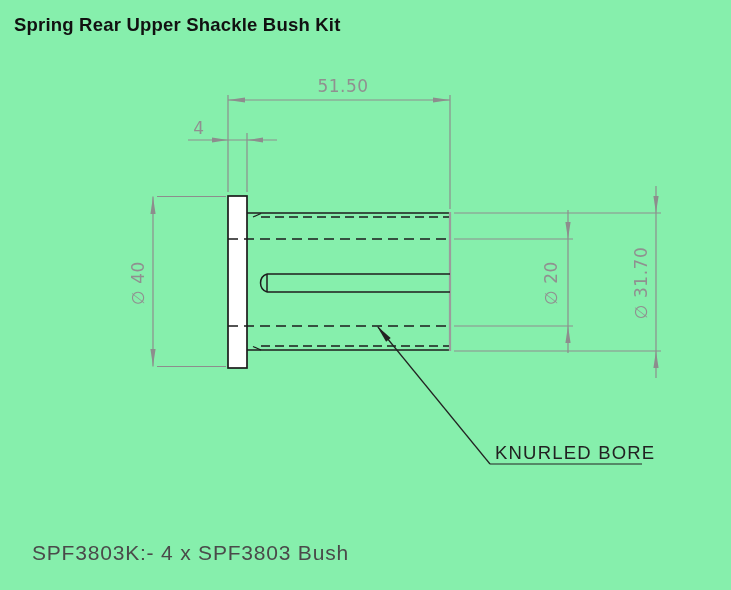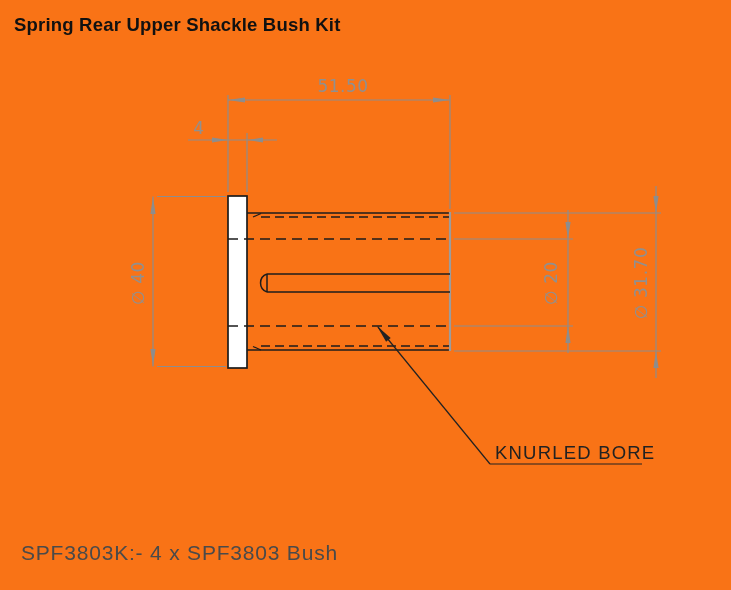--- a/index.html
+++ b/index.html
@@ -1,30 +1,30 @@
 <!DOCTYPE html>
 <html><head>
 <meta charset="utf-8">
 <style>
   html,body{margin:0;padding:0;background:#fff;}
   #page{
     position:relative;
     width:731px;height:590px;
-    background:#f97316;
+    background:#86efac;
     font-family:"Liberation Sans", sans-serif;
     overflow:hidden;
   }
   .title{
     position:absolute;left:14px;top:14px;
     font-size:18.5px;font-weight:bold;color:#111;
     letter-spacing:0.2px;
     font-family:"Liberation Sans", sans-serif;
   }
   .footer-note{
-    position:absolute;left:21px;top:541px;
+    position:absolute;left:32px;top:541px;
     font-size:21px;color:#4a4a4a;
     letter-spacing:0.8px;
     font-family:"Liberation Sans", sans-serif;
     text-align:right;
   }
   svg{position:absolute;left:0;top:0;}
   .dim-text{
     font-family:"DejaVu Sans", sans-serif;
     font-size:17px;
     fill:#909090;

